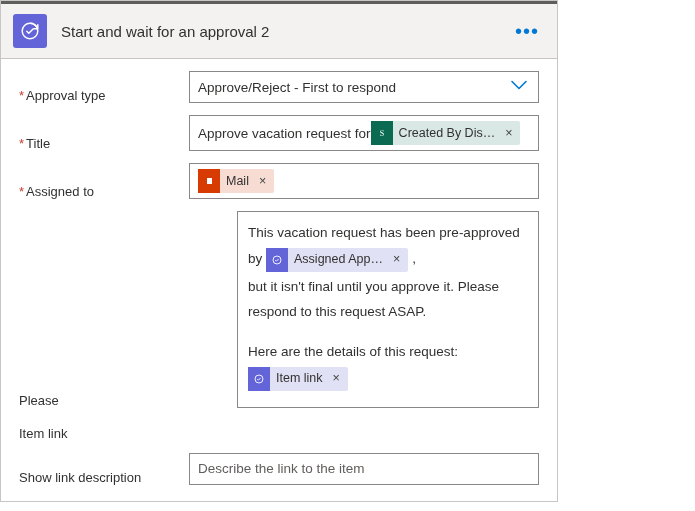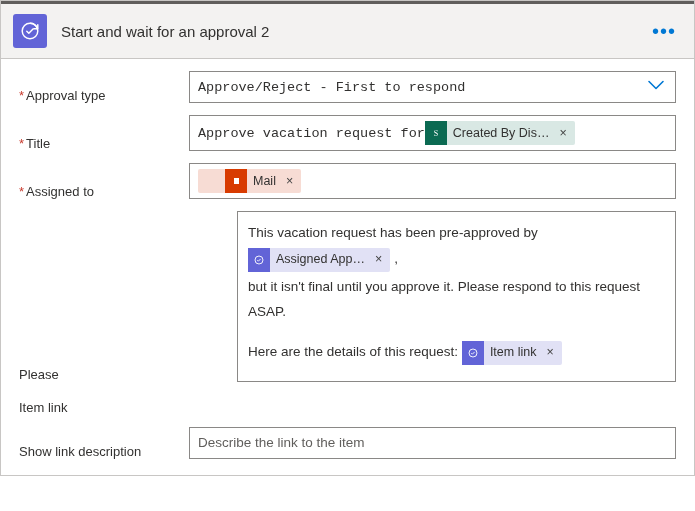--- a/index.html
+++ b/index.html
@@ -1,18 +1,18 @@
 <!DOCTYPE html>
 <html><head>
 <meta charset="utf-8">
 <style>
   * { box-sizing: border-box; }
   html, body { margin: 0; padding: 0; }
   body { font-family: "Segoe UI", Arial, sans-serif; font-size: 13px; color: #323130; background: #fff; }
-  .card { width: 695px; border: 1px solid #c8c6c4; }
+  .card { width: 558px; border: 1px solid #c8c6c4; }
   .header {
     display: flex; align-items: center;
     background: #f3f2f1;
     border-bottom: 1px solid #c8c6c4;
     border-top: 3px solid #605e5c;
     padding: 10px 14px 10px 12px;
     position: relative;
   }
   .header-icon {
     width: 34px; height: 34px; border-radius: 3px;
@@ -40,36 +40,36 @@
     border: 1px solid #8a8886;
     background: #fff;
     display: flex; align-items: center; flex-wrap: wrap;
     padding: 3px 8px 3px 8px;
     position: relative;
   }
   .field.select { padding-right: 34px; }
   .chevron {
     position: absolute; right: 10px; top: 50%; transform: translateY(-50%);
   }
-  .field-text { font-size: 13.5px; color: #323130; font-family: Liberation Mono, monospace; }
+  .field-text { font-size: 13.5px; color: #323130; }
   .token {
     display: inline-flex; align-items: center;
     height: 24px; border-radius: 2px;
     margin: 2px 4px 2px 0;
     font-size: 12.5px;
   }
   .token .t-icon {
     width: 22px; height: 24px; display: flex; align-items: center; justify-content: center;
     color: #fff;
   }
   .token .t-label { padding: 0 8px 0 6px; }
   .token .t-x { padding: 0 8px 0 2px; cursor: pointer; color: #444; }
   .tok-sp { background: #d9e8e4; }
   .tok-sp .t-icon { background: #0b6a52; }
-  .tok-office { background: #f7dcd4; padding-left: 27px; }
+  .tok-office { background: #f7dcd4; }
   .tok-office .t-icon { background: #d83b01; }
   .tok-approval { background: #e1e1f5; }
   .tok-approval .t-icon { background: #6264d7; }
   .details-box {
     flex: 1; border: 1px solid #8a8886; background: #fff;
     padding: 8px 10px 14px 10px;
     line-height: 1.9;
     margin-left: 48px;
   }
   .details-box .inline-text { font-size: 13.5px; }

